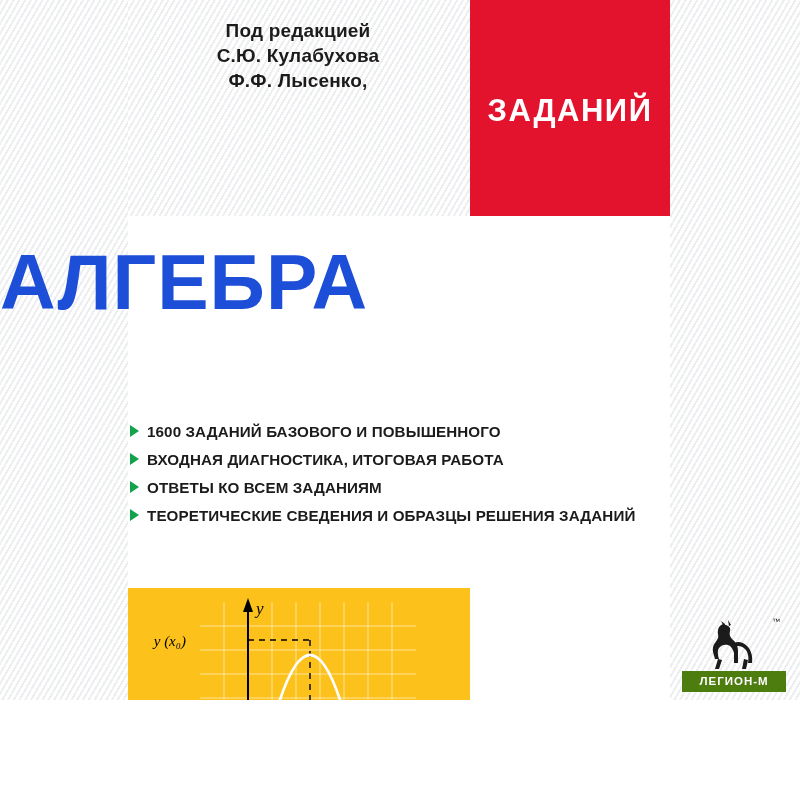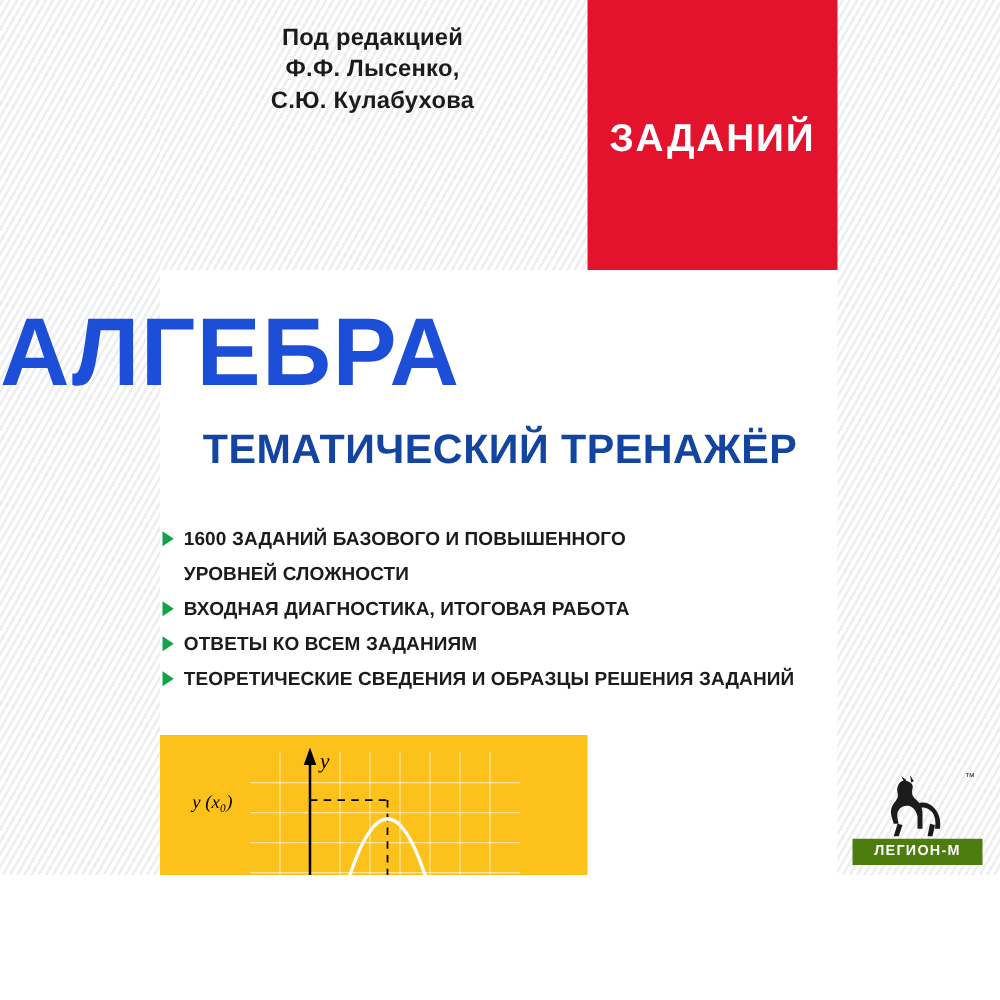--- a/index.html
+++ b/index.html
@@ -190,40 +190,35 @@
 <body>
 
 <div class="cover">
 
   <div class="hatch-left"></div>
   <div class="hatch-right"></div>
   <div class="hatch-top"></div>
 
   <div class="editors">
     <div>Под редакцией</div>
+    <div>С.Ю. Кулабухова</div>
     <div>Ф.Ф. Лысенко,</div>
-    <div>С.Ю. Кулабухова</div>
   </div>
 
   <div class="grade-box">
     <div class="grade-label">ЗАДАНИЙ</div>
   </div>
 
   <div class="title-main">АЛГЕБРА</div>
-  <div class="title-sub">ТЕМАТИЧЕСКИЙ ТРЕНАЖЁР</div>
 
   <div class="bullets">
 
     <div class="bullet-row">
       <span class="tri"></span>
       <span class="bullet-text">1600 ЗАДАНИЙ БАЗОВОГО И ПОВЫШЕННОГО</span>
-    </div>
-    <div class="bullet-row">
-      <span class="bullet-spacer"></span>
-      <span class="bullet-text">УРОВНЕЙ СЛОЖНОСТИ</span>
     </div>
 
     <div class="bullet-row">
       <span class="tri"></span>
       <span class="bullet-text">ВХОДНАЯ ДИАГНОСТИКА, ИТОГОВАЯ РАБОТА</span>
     </div>
 
     <div class="bullet-row">
       <span class="tri"></span>
       <span class="bullet-text">ОТВЕТЫ КО ВСЕМ ЗАДАНИЯМ</span>

